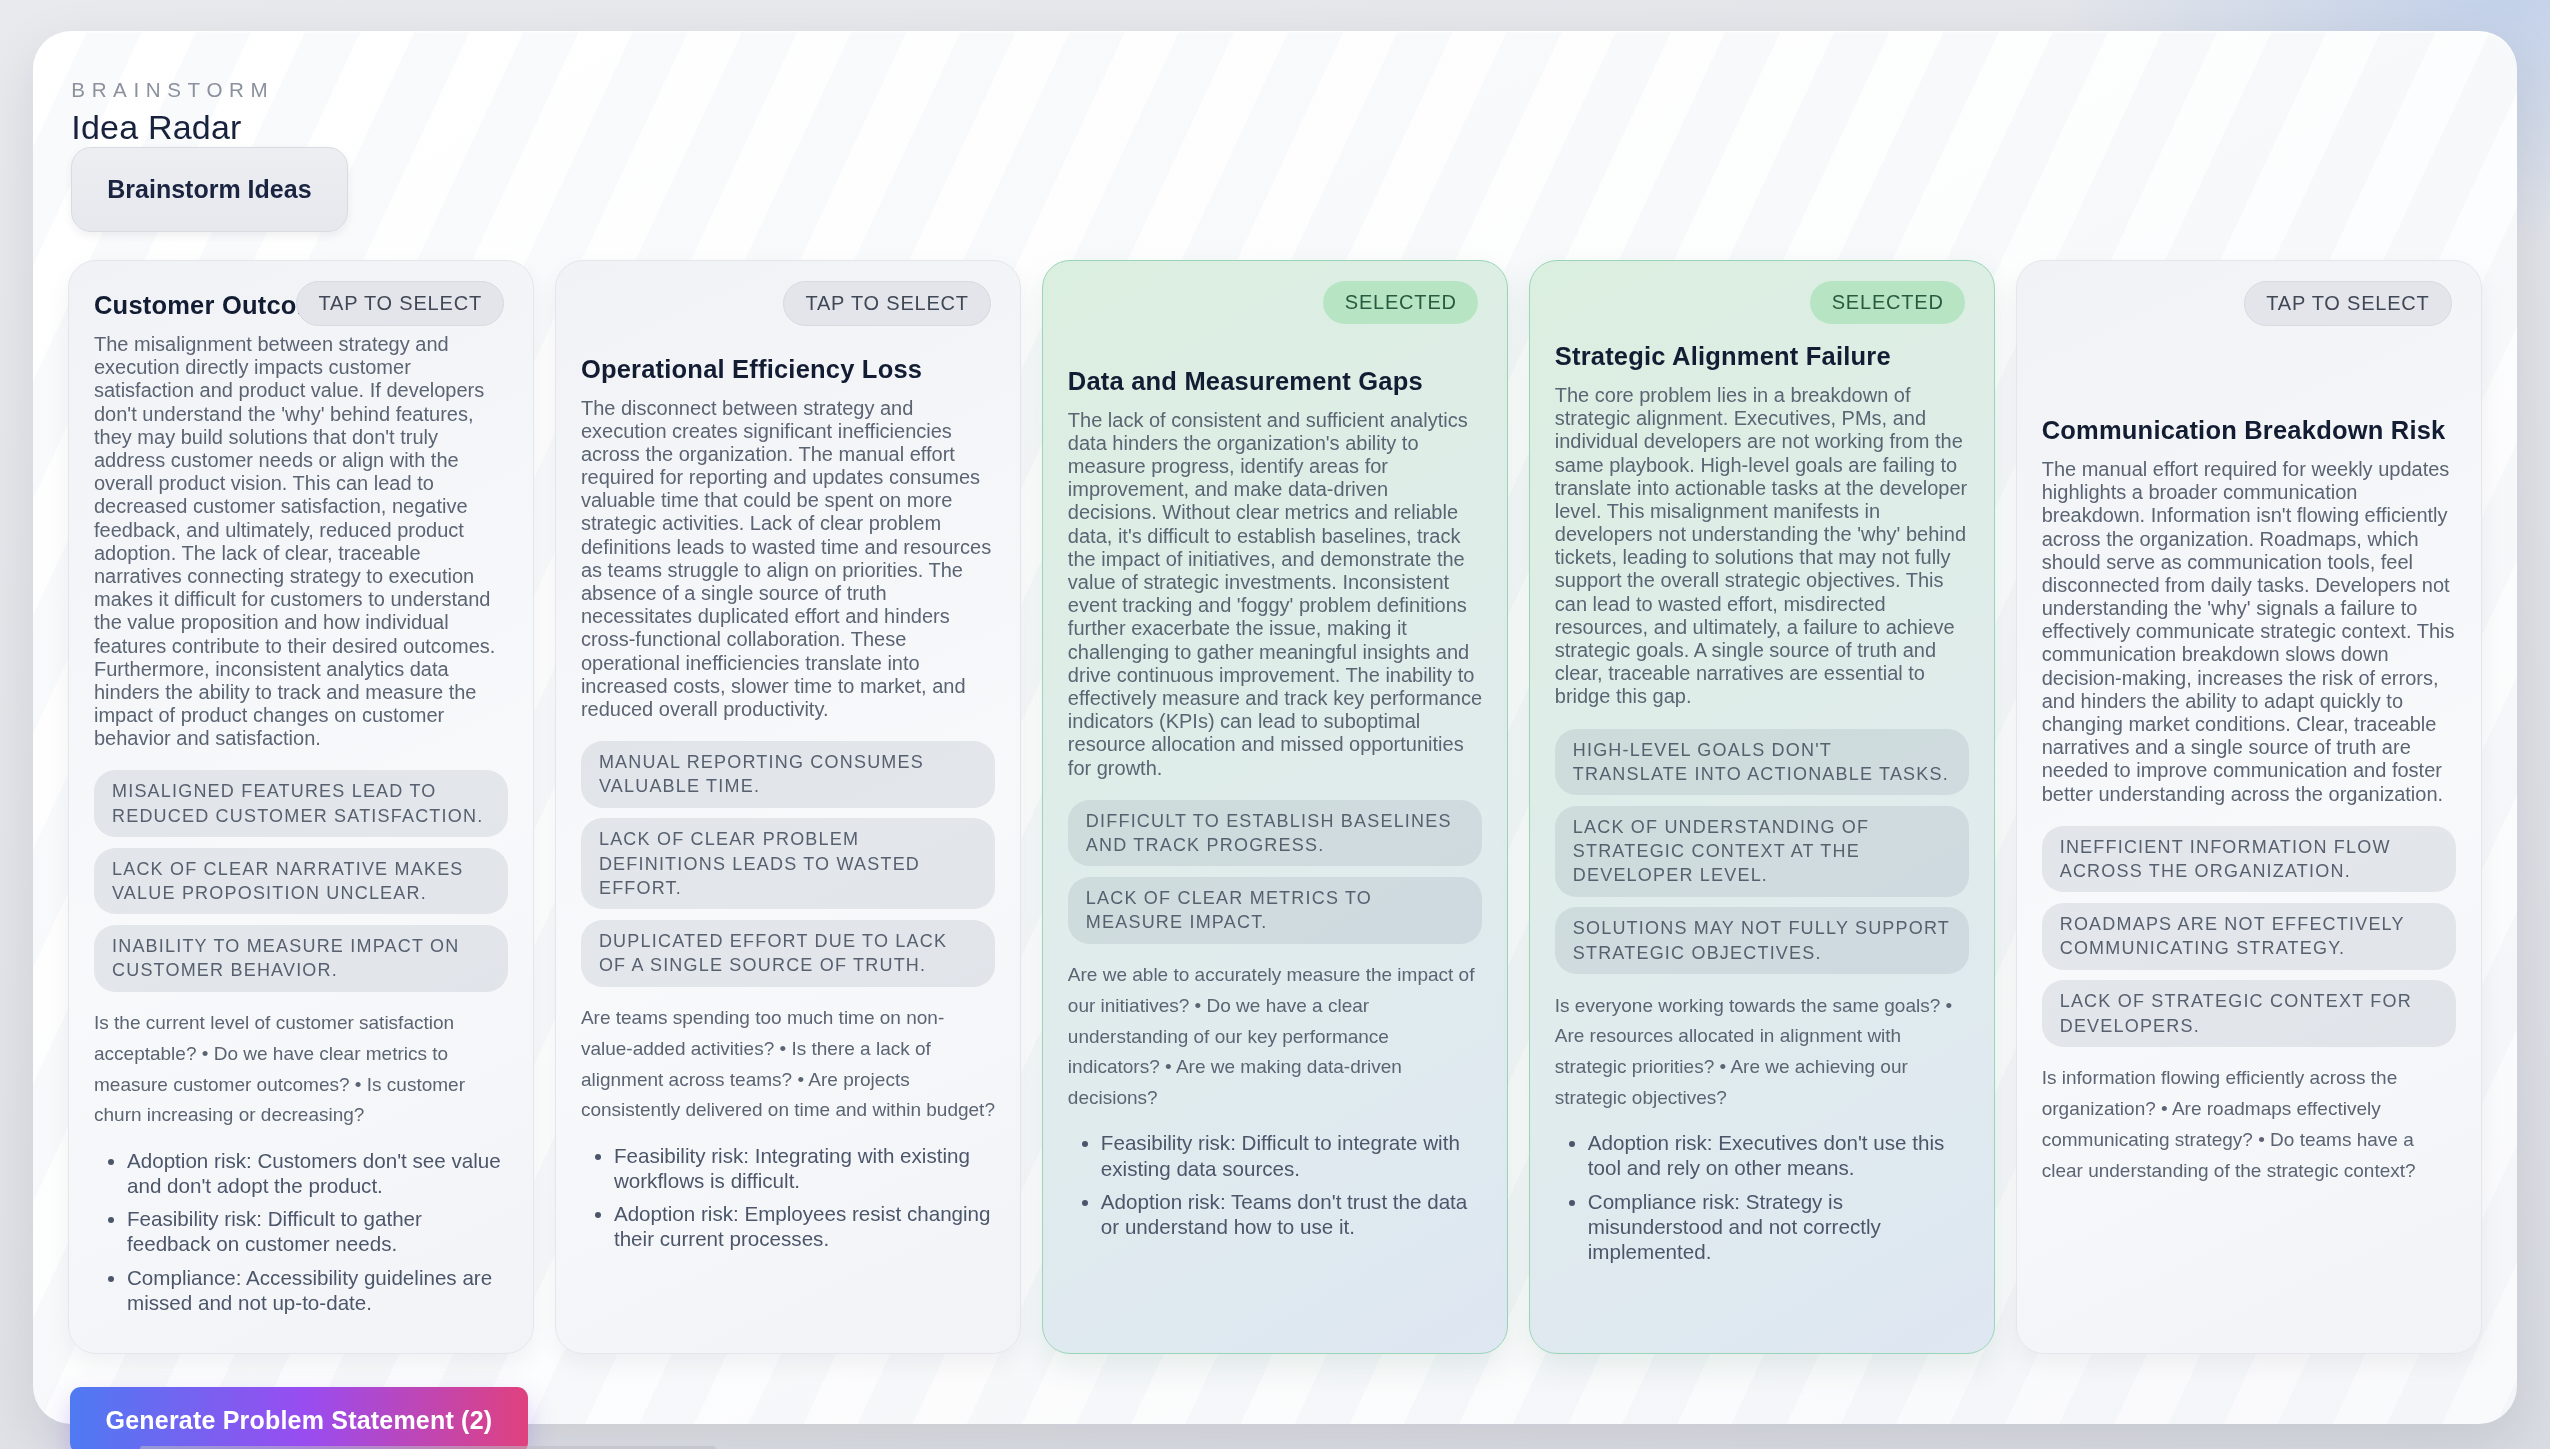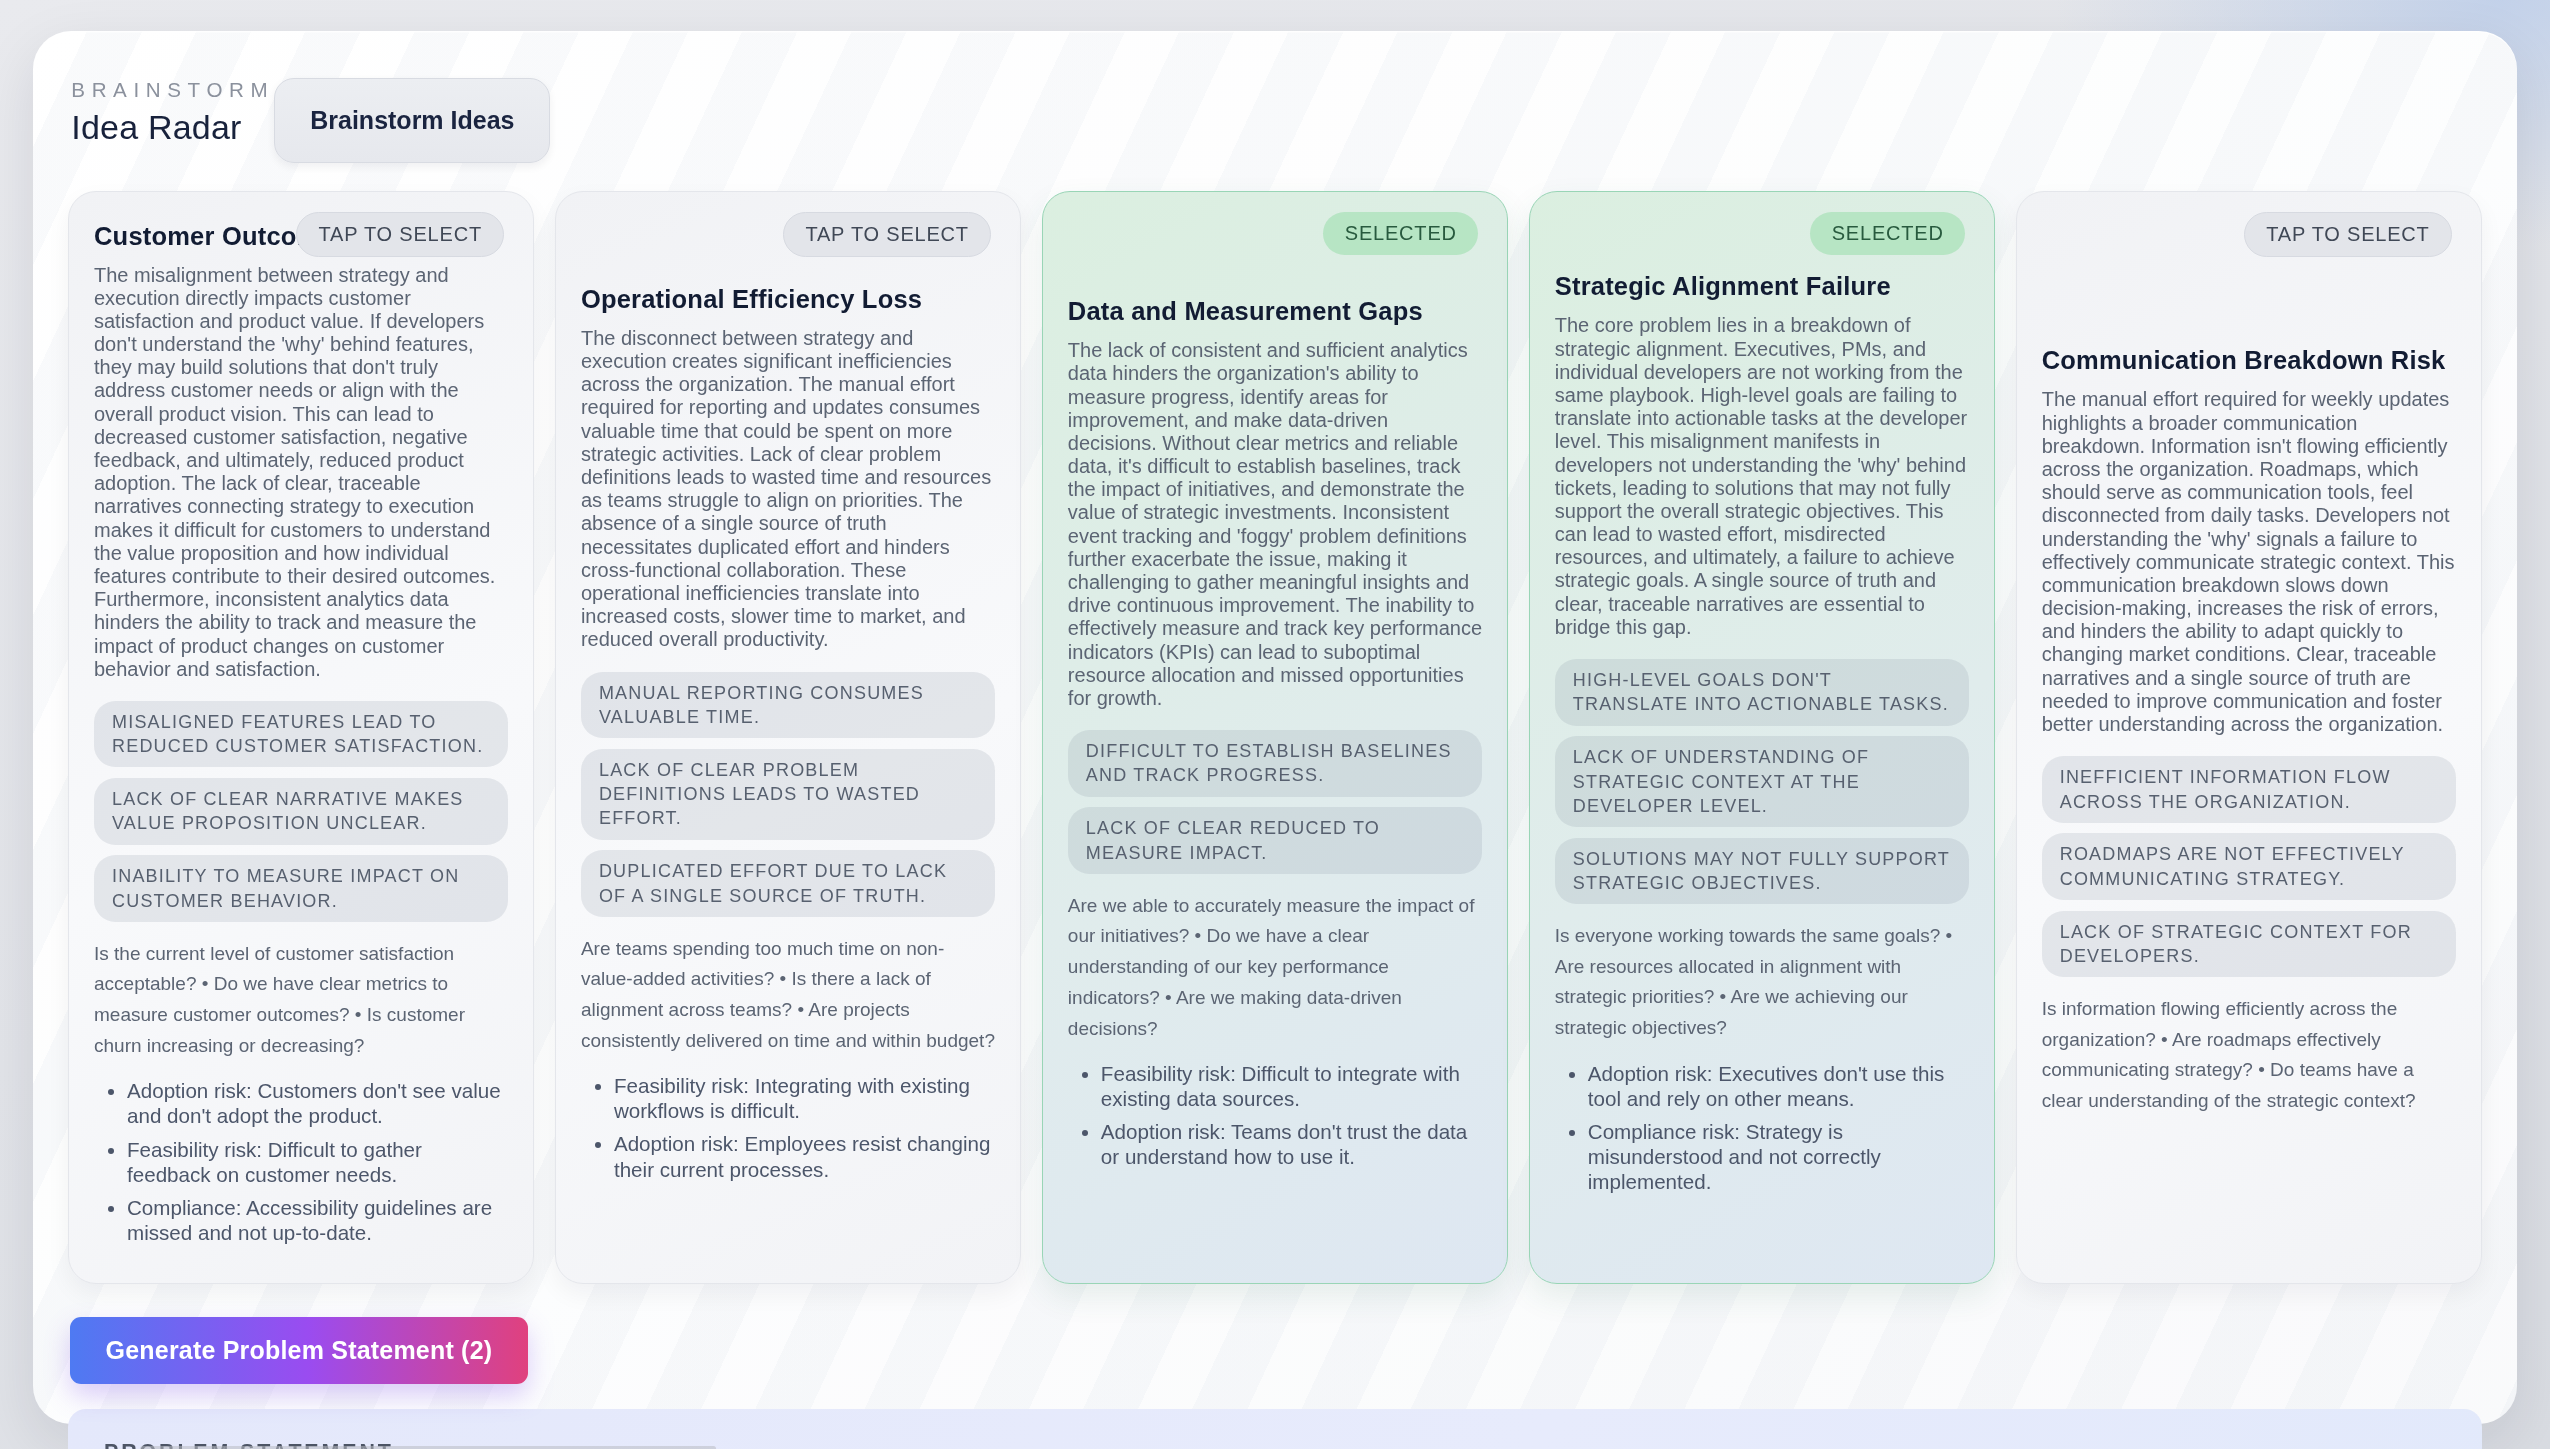--- a/index.html
+++ b/index.html
@@ -14,21 +14,21 @@
   .bottom-edge{position:absolute;left:140px;bottom:0;width:576px;height:4.1px;background:#b9bcc3;border-radius:2.5px 2.5px 0 0;opacity:.55;}
   .app-panel{
     position:absolute;left:33px;top:31px;right:33px;bottom:26px;
     background:
       repeating-linear-gradient(115deg, rgba(255,255,255,.35) 0 49px, rgba(238,241,245,.35) 49px 99px),
       linear-gradient(150deg,#ffffff 0%,#fbfcfd 55%,#f6f7f9 100%);
     border-radius:38px;
     box-shadow:0 20px 58px rgba(15,23,42,.10), 0 1.6px 0 rgba(255,255,255,.8) inset;
     padding:35px 35px 0 35px;box-sizing:border-box;
   }
-  .header{display:flex;justify-content:flex-start;align-items:flex-start;padding:11.5px 3.3px 0 3.3px;}
+  .header{display:flex;justify-content:flex-start;align-items:flex-start;padding:11.5px 3.3px 0 3.3px;flex-direction:column;}
   .eyebrow{font-size:20.6px;letter-spacing:6.6px;color:#8b919d;font-weight:500;margin-bottom:6.6px;}
   .page-title{font-size:34px;font-weight:400;color:#18223c;letter-spacing:0.2px;}
   .btn{cursor:pointer;user-select:none;display:inline-block;}
   .btn-gray{
     background:linear-gradient(180deg,#eceef2,#e6e8ed);
     border:0.8px solid #d8dbe2;border-radius:20px;
     padding:27px 35px;font-size:25px;font-weight:700;color:#1a2440;
     box-shadow:0 3.3px 8.2px rgba(15,23,42,.06);
   }
   .cards-row{display:flex;gap:20.6px;margin-top:28px;align-items:stretch;}
@@ -121,21 +121,21 @@
           <li>Feasibility risk: Integrating with existing workflows is difficult.</li>
           <li>Adoption risk: Employees resist changing their current processes.</li>
         </ul>
   </div>
       <div class="card selected">
     <span class="badge sel">SELECTED</span>
     <h3 class="card-title">Data and Measurement Gaps</h3>
     <p class="card-desc">The lack of consistent and sufficient analytics data hinders the organization's ability to measure progress, identify areas for improvement, and make data-driven decisions. Without clear metrics and reliable data, it's difficult to establish baselines, track the impact of initiatives, and demonstrate the value of strategic investments. Inconsistent event tracking and 'foggy' problem definitions further exacerbate the issue, making it challenging to gather meaningful insights and drive continuous improvement. The inability to effectively measure and track key performance indicators (KPIs) can lead to suboptimal resource allocation and missed opportunities for growth.</p>
     <div class="tags">
           <span class="tag">DIFFICULT TO ESTABLISH BASELINES AND TRACK PROGRESS.</span>
-          <span class="tag">LACK OF CLEAR REDUCED TO MEASURE IMPACT.</span>
+          <span class="tag">LACK OF CLEAR METRICS TO MEASURE IMPACT.</span>
         </div>
     <p class="questions">Are we able to accurately measure the impact of our initiatives? • Do we have a clear understanding of our key performance indicators? • Are we making data-driven decisions?</p>
     <ul class="risks">
           <li>Feasibility risk: Difficult to integrate with existing data sources.</li>
           <li>Adoption risk: Teams don't trust the data or understand how to use it.</li>
         </ul>
   </div>
       <div class="card selected">
     <span class="badge sel">SELECTED</span>
     <h3 class="card-title">Strategic Alignment Failure</h3>

